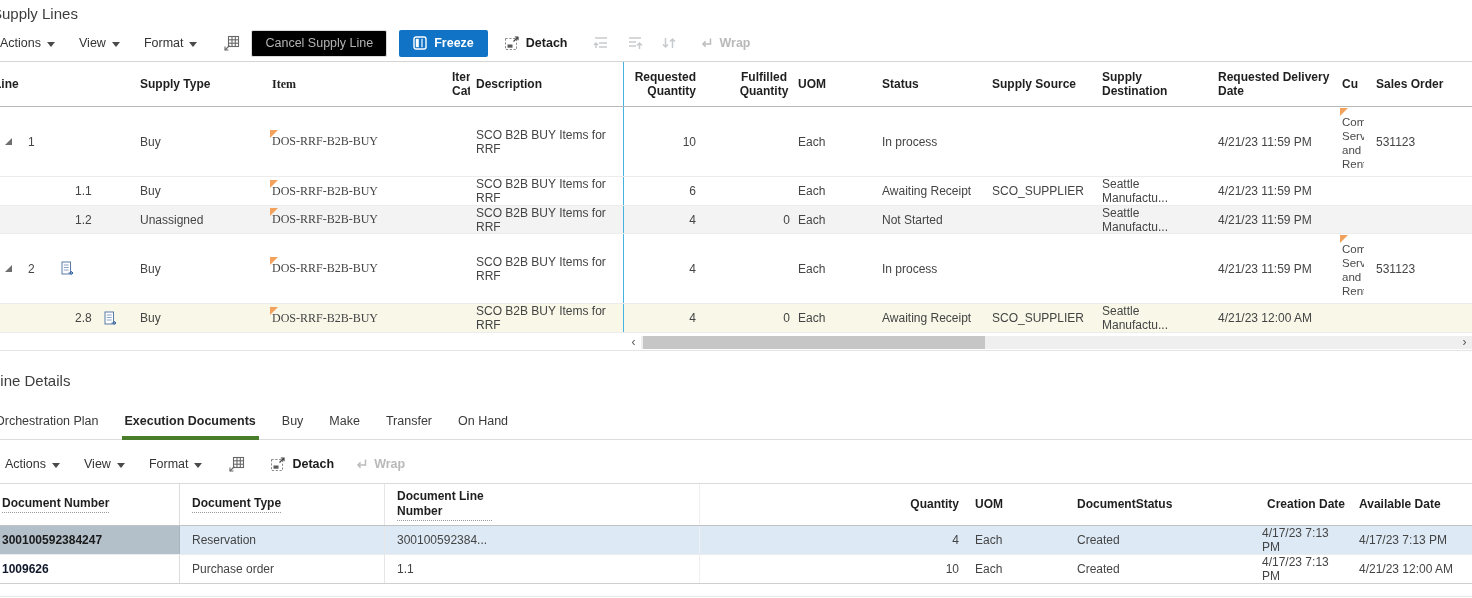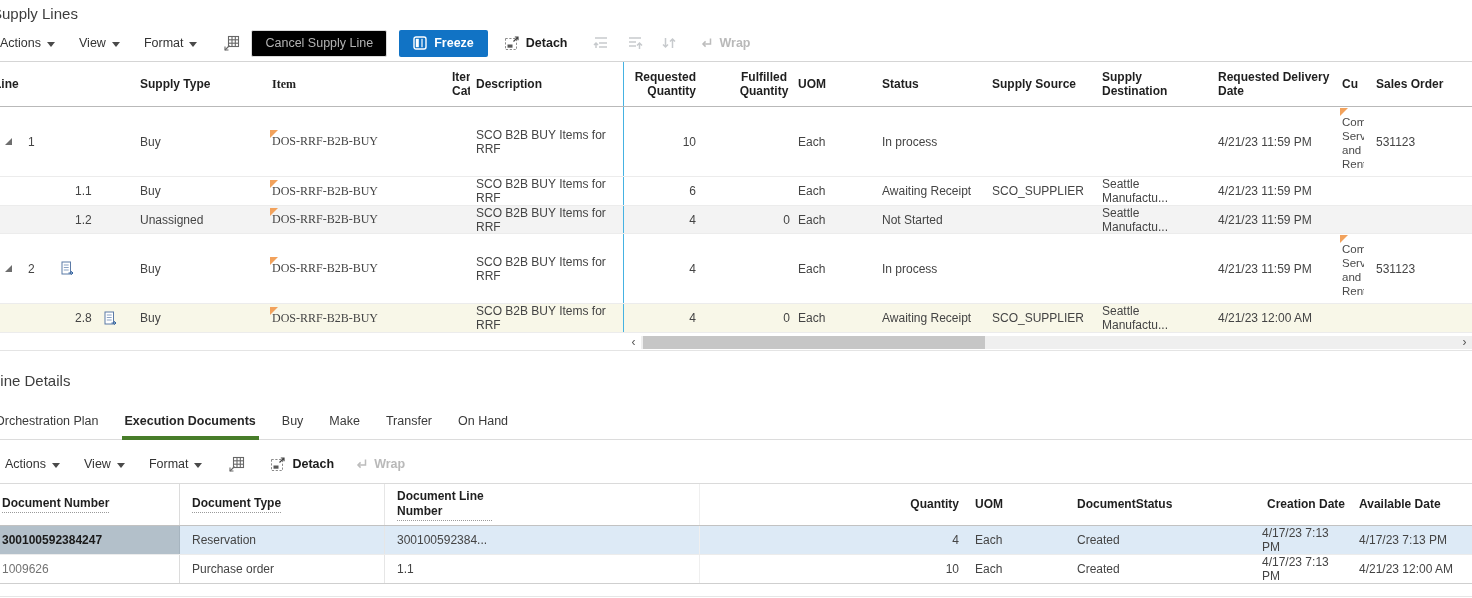--- a/index.html
+++ b/index.html
@@ -89,21 +89,21 @@
   .d-num { border-right: 1px solid #dcdcdc; }
   .d-type { border-right: 1px solid #e6e6e6; }
   .d-line { border-right: 1px solid #efefef; }
   .d-qty { justify-content: flex-end; padding-right: 6px !important; }
   .d-uom { padding-left: 10px !important; }
   .d-status { padding-left: 17px !important; text-align: center; }
   .d-created { justify-content: flex-end; padding-right: 2px !important; }
   .d-avail { justify-content: flex-start; padding-right: 12px !important; }
   .row-selected { background: #ddeaf6; }
   .row-selected .d-num { background: #b3c0ca; font-weight: bold; color: #1a1a1a; border-right-color: #a6b4bf; }
-  .link { color: #737373; cursor: pointer; }
+  .link { color: #0f172a; cursor: pointer; font-weight: bold; }
   .bottom-divider { margin-top: 12px; border-top: 1px solid #e6e6e6; }
   svg { display: block; }
 </style>
 </head>
 <body>
 
 <div class="shift">
 
   <div class="sec-title t-supply">Supply Lines</div>
 

